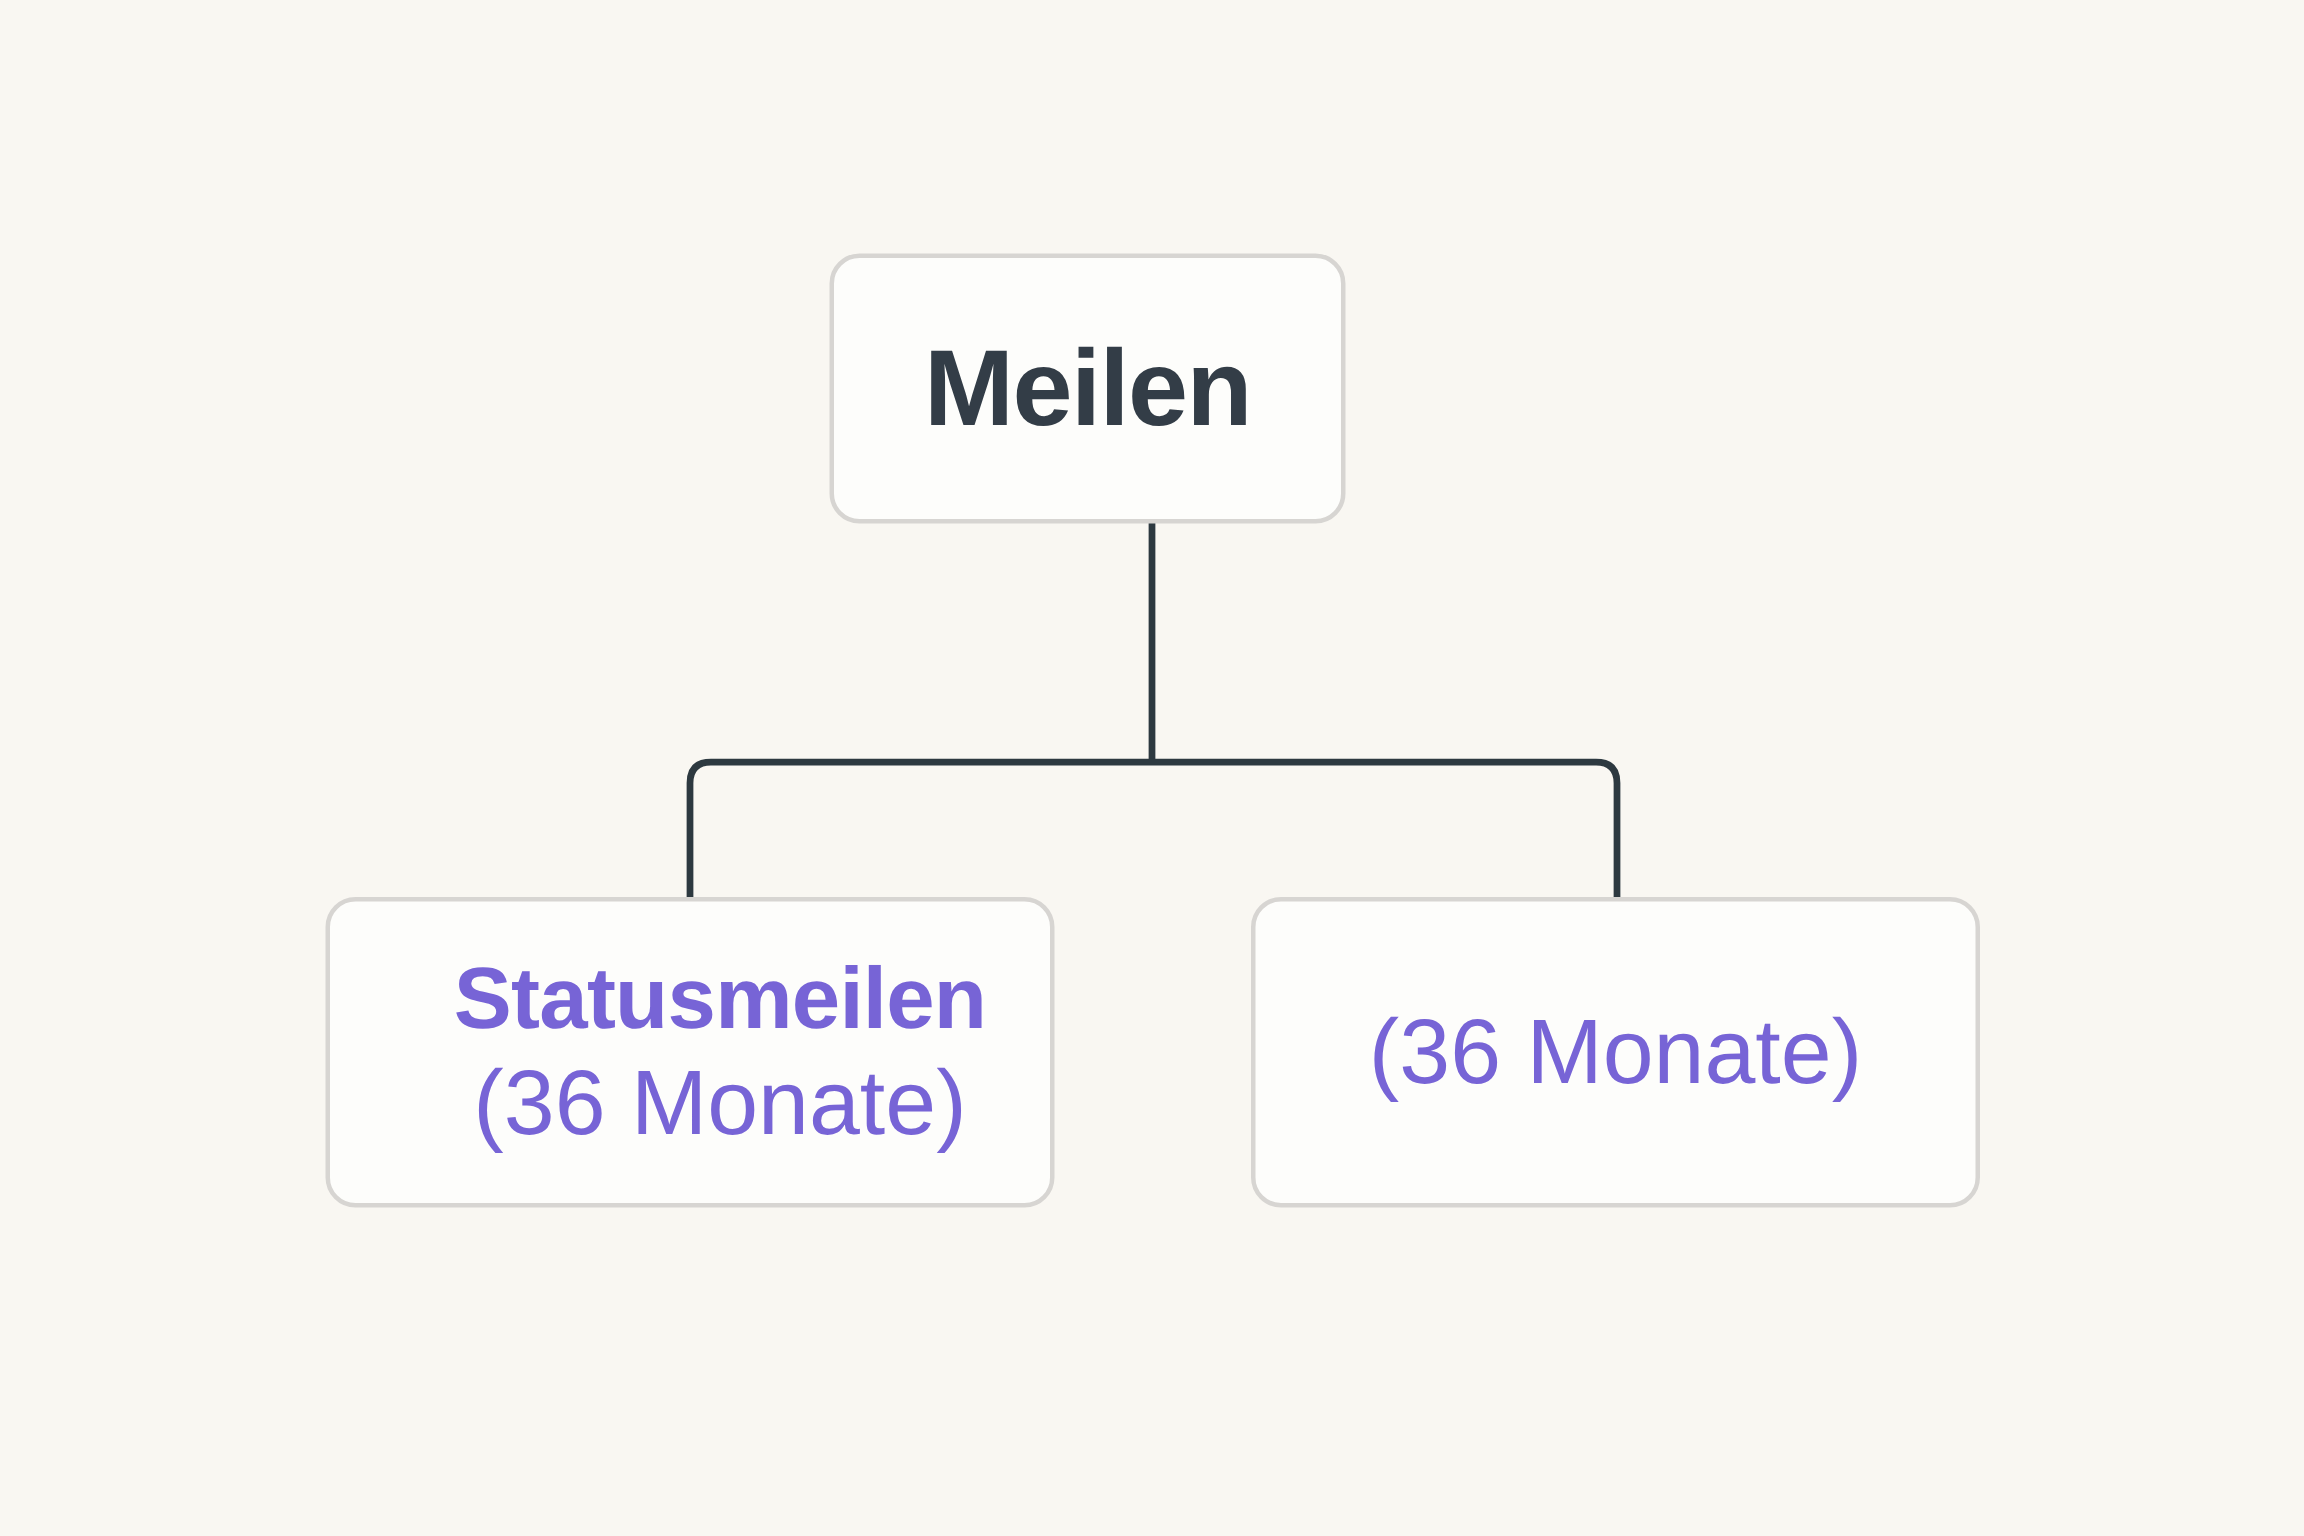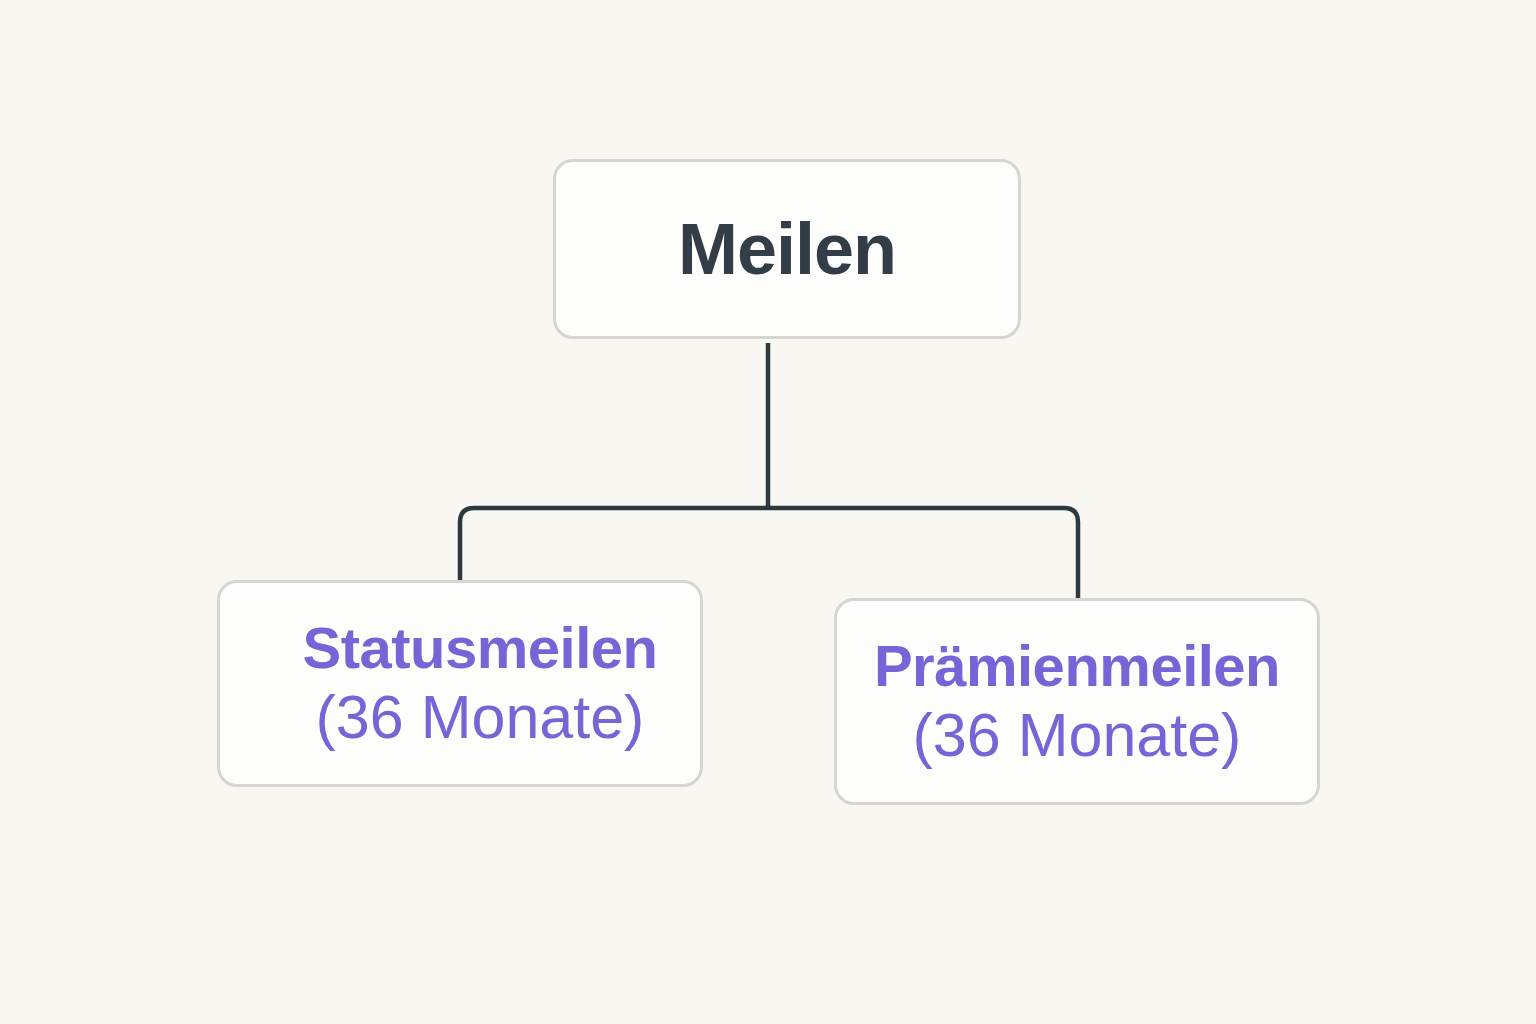--- a/index.html
+++ b/index.html
@@ -38,37 +38,37 @@
     border: 3px solid var(--node-border, #d7d5d2);
     border-radius: 20px;
     display: flex;
     flex-direction: column;
     align-items: center;
     justify-content: center;
     text-align: center;
   }
   .node-root {
     left: 553px;
-    top: 159px;
-    width: 468px;
+    top: 169px;
+    width: 344px;
     height: 180px;
   }
   .node-root .node-title {
     color: var(--root-text, #333d47);
     font-size: 72px;
     font-weight: 700;
     letter-spacing: -1px;
     line-height: 1;
   }
   .node-child {
     width: 486px;
     height: 207px;
     gap: 10px;
   }
-  .node-child-left  { left: 217px; top: 580px; padding-left: 40px; }
+  .node-child-left  { left: 217px; top: 598px; padding-left: 40px; }
   .node-child-right { left: 834px; top: 598px; }
   .node-child .node-title {
     color: var(--child-text, #7764d6);
     font-size: 58px;
     font-weight: 700;
     letter-spacing: -0.5px;
     line-height: 1;
   }
   .node-child .node-subtitle {
     color: var(--child-text, #7764d6);
@@ -91,17 +91,16 @@
   <div class="node node-root">
     <div class="node-title">Meilen</div>
   </div>
 
   <div class="node node-child node-child-left">
     <div class="node-title">Statusmeilen</div>
     <div class="node-subtitle">(36 Monate)</div>
   </div>
 
   <div class="node node-child node-child-right">
-    <div class="node-title">Prämienmeilen</div>
     <div class="node-subtitle">(36 Monate)</div>
   </div>
 
 </div>
 
 </body></html>

